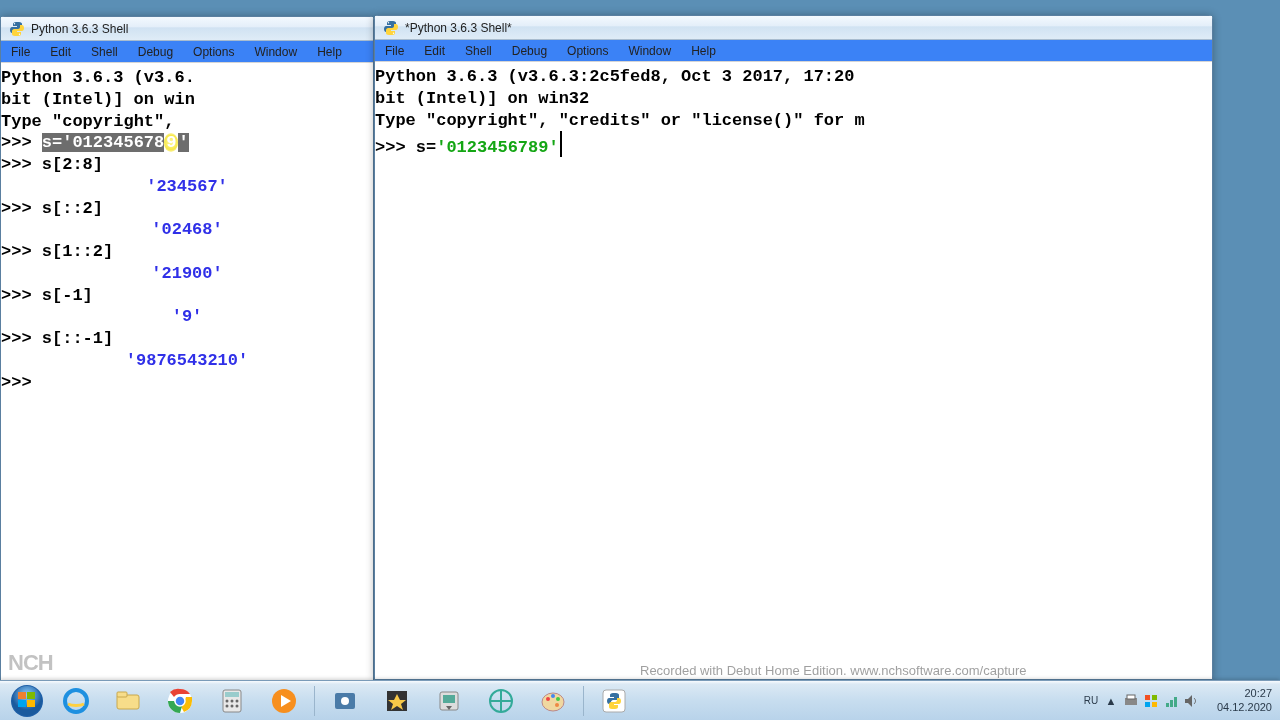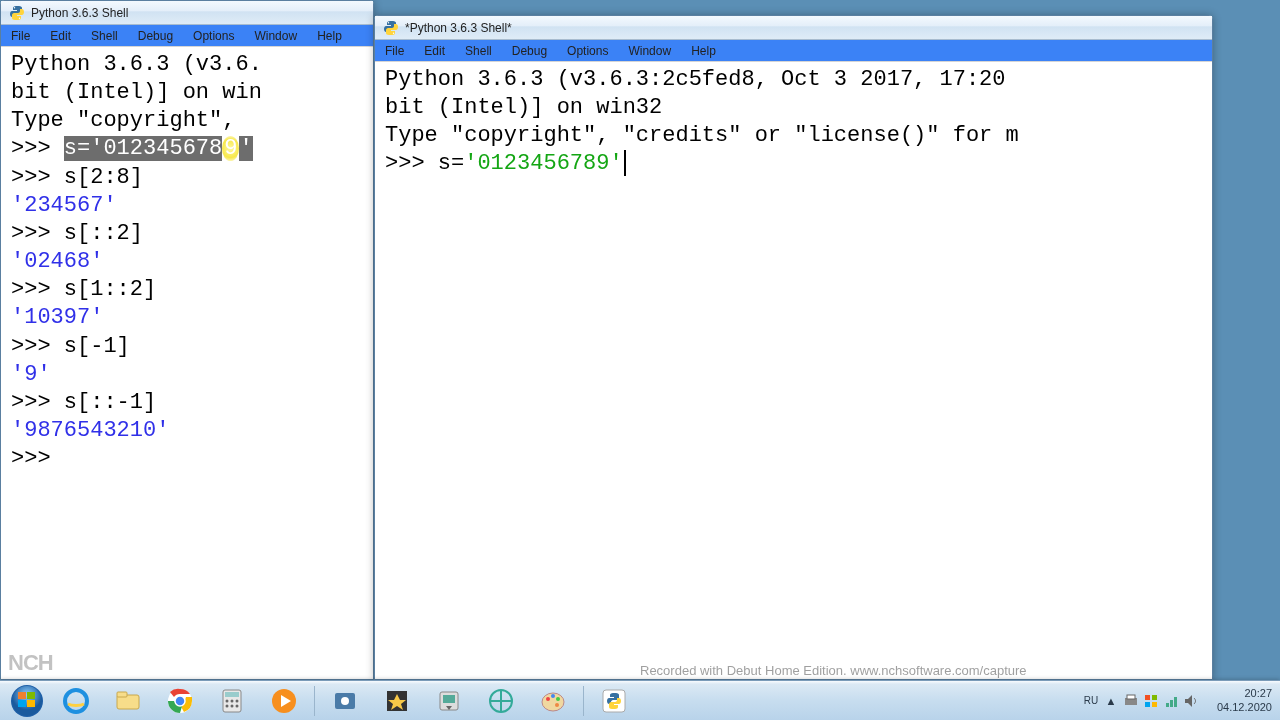--- a/index.html
+++ b/index.html
@@ -13,21 +13,21 @@
   }
   .window {
     position: absolute;
     background: #fff;
     border: 1px solid #5a7fa0;
     border-radius: 4px 4px 0 0;
     box-shadow: 0 0 8px rgba(0,0,0,0.3);
     display: flex;
     flex-direction: column;
   }
-  .window.left { left: 0; top: 0; width: 374px; height: 680px; }
+  .window.left { left: 0; top: 16px; width: 374px; height: 680px; }
   .window.right { left: 374px; top: 15px; width: 839px; height: 665px; }
   .titlebar {
     display: flex;
     align-items: center;
     padding: 3px 8px;
     background: linear-gradient(to bottom, #f3f9fe 0%, #e3eef9 45%, #d0e2f2 46%, #dfecf7 100%);
     border-bottom: 1px solid #a8bccf;
     font-size: 12px;
     color: #222;
     height: 24px;
@@ -45,32 +45,32 @@
     height: 22px;
   }
   .menubar span {
     padding: 2px 10px;
     color: #222;
     cursor: default;
   }
   .content {
     flex: 1;
     background: #fff;
-    padding: 4px 10px;
+    padding: 4px 0;
     font-family: "Courier New", monospace;
-    font-size: 22px;
-    font-weight: normal;
+    font-size: 17px;
+    font-weight: bold;
     line-height: 1.28;
     overflow: hidden;
     white-space: nowrap;
     color: #000;
   }
   .content .prompt { color: #000; }
   .content .str { color: #14a614; }
-  .content .out { color: #3030e8; }
+  .content .out { color: #3030e8; text-align: center; }
   .content .sel {
     background: #6d6d6d;
     color: #fff;
   }
   .content .glow {
     background: radial-gradient(circle, #fff9a0 0%, #f7e84a 60%, rgba(247,232,74,0) 100%);
     border-radius: 50%;
     padding: 0 2px;
   }
   .cursor {
@@ -166,21 +166,21 @@
   <div class="content">
     <div>Python 3.6.3 (v3.6.</div>
     <div>bit (Intel)] on win</div>
     <div><span>Type </span><span>"copyright"</span><span>, </span></div>
     <div><span class="prompt">&gt;&gt;&gt; </span><span class="sel">s='012345678</span><span class="sel glow">9</span><span class="sel">'</span></div>
     <div><span class="prompt">&gt;&gt;&gt; </span><span>s[2:8]</span></div>
     <div class="out">'234567'</div>
     <div><span class="prompt">&gt;&gt;&gt; </span><span>s[::2]</span></div>
     <div class="out">'02468'</div>
     <div><span class="prompt">&gt;&gt;&gt; </span><span>s[1::2]</span></div>
-    <div class="out">'10397'</div>
+    <div class="out">'21900'</div>
     <div><span class="prompt">&gt;&gt;&gt; </span><span>s[-1]</span></div>
     <div class="out">'9'</div>
     <div><span class="prompt">&gt;&gt;&gt; </span><span>s[::-1]</span></div>
     <div class="out">'9876543210'</div>
     <div><span class="prompt">&gt;&gt;&gt; </span></div>
   </div>
 </div>
 
 <div class="window right">
   <div class="titlebar">

